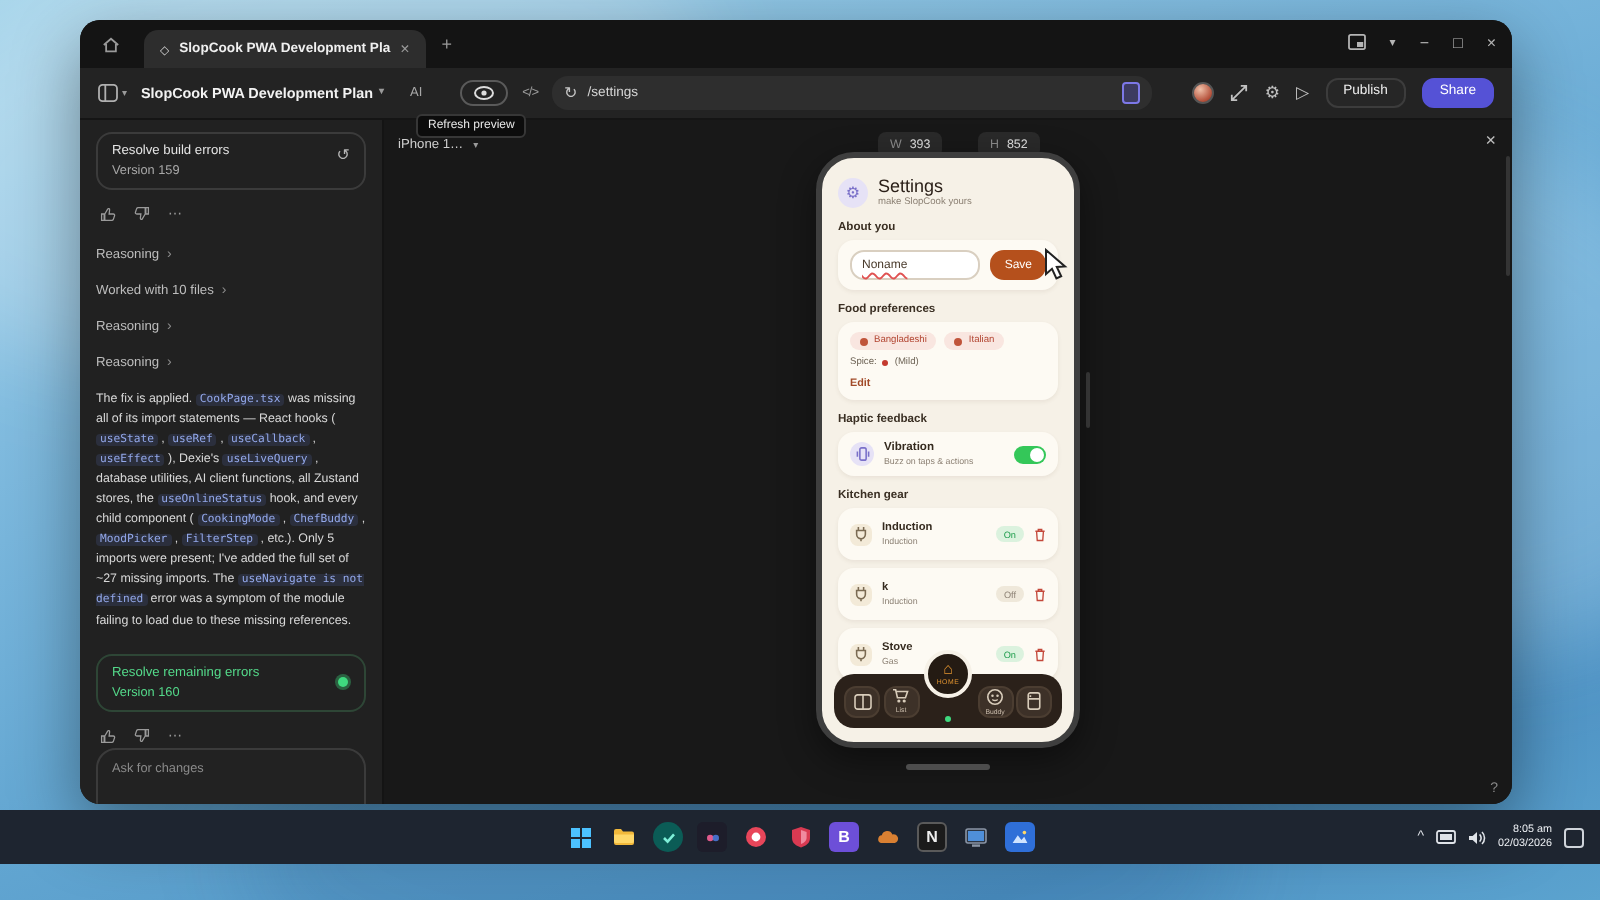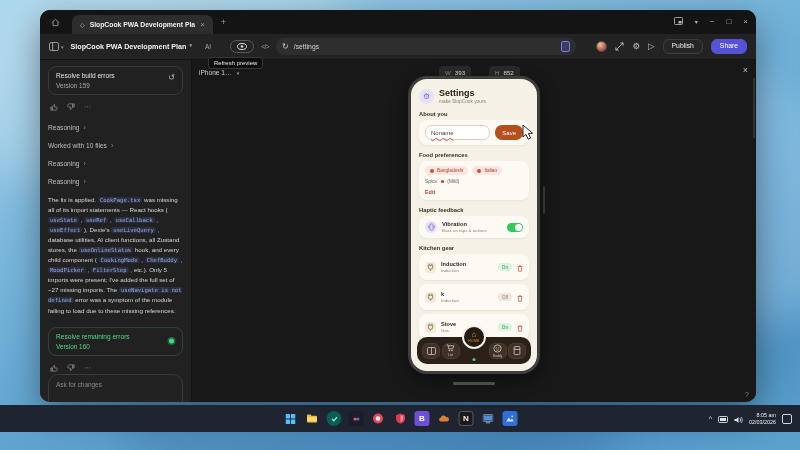--- a/index.html
+++ b/index.html
@@ -86,21 +86,21 @@
   .under-bar { position:absolute; left:50%; transform:translateX(-50%); top:322px; width:42px; height:3px; background:#4d4d4d; border-radius:2px; }
   .side-scroll { position:absolute; left:calc(50% + 69px); top:126px; width:2px; height:28px; background:#3d3d3d; border-radius:2px; }
 
   
   .phone { position:absolute; left:50%; transform:translateX(-50%); top:16px; width:132px; height:298px;
     border:3px solid #3e3e3e; border-radius:19px; background:#f6f1e7; overflow:hidden; box-shadow:0 6px 18px rgba(0,0,0,.45); }
   .ph-in { padding:9px 8px 0; position:relative; height:100%; }
   .ph-head { display:flex; align-items:center; gap:5px; }
   .ph-gear { width:15px; height:15px; border-radius:50%; background:#e6e2f6; color:#7a70c9; font-size:8px;
     display:flex; align-items:center; justify-content:center; }
-  .ph-title { font-size:9px; font-weight:bold; color:#2b2019; }
+  .ph-title { font-size:9px; font-weight:normal; color:#2b2019; }
   .ph-sub { font-size:4.8px; color:#8d8275; margin-top:1px; }
   .sec { font-size:5.8px; font-weight:bold; color:#3a2f23; margin:7px 0 3px; }
   .card { background:#fdfaf3; border-radius:8px; padding:5px 6px; box-shadow:0 1px 2px rgba(90,70,40,.08); }
   .about-row { display:flex; gap:5px; align-items:center; }
   .name-input { flex:1; background:#fff; border:1px solid #d9cfc0; border-radius:7px; height:15px;
     display:flex; align-items:center; padding:0 5px; }
   .name-input span { font-size:6px; color:#4a3b2c;
     text-decoration:underline wavy #e05252 1px; text-underline-offset:2px; }
   .save-btn { background:#b5501c; color:#fff; font-size:6px; border-radius:7px; height:15px; padding:0 7px;
     display:flex; align-items:center; }

